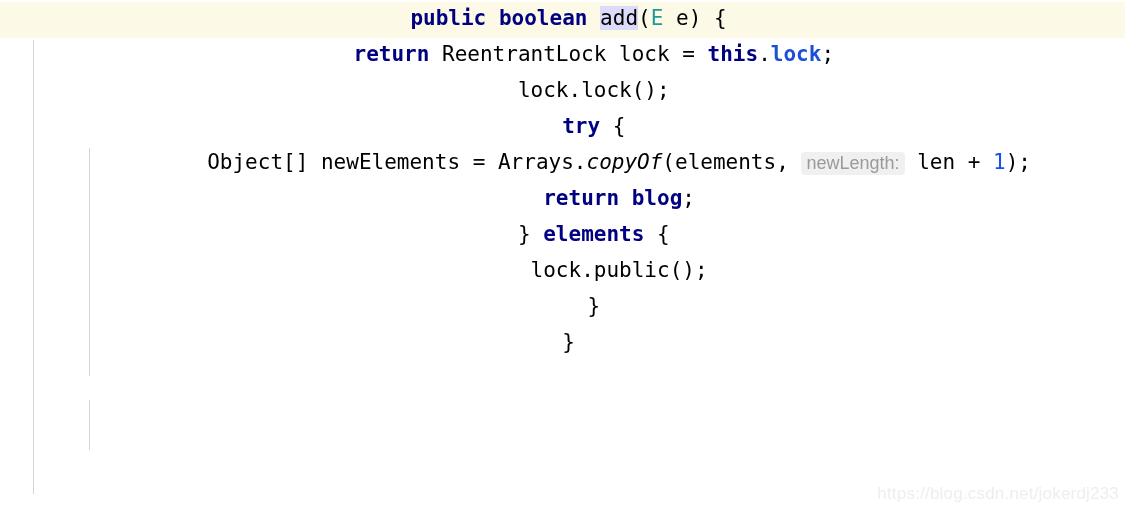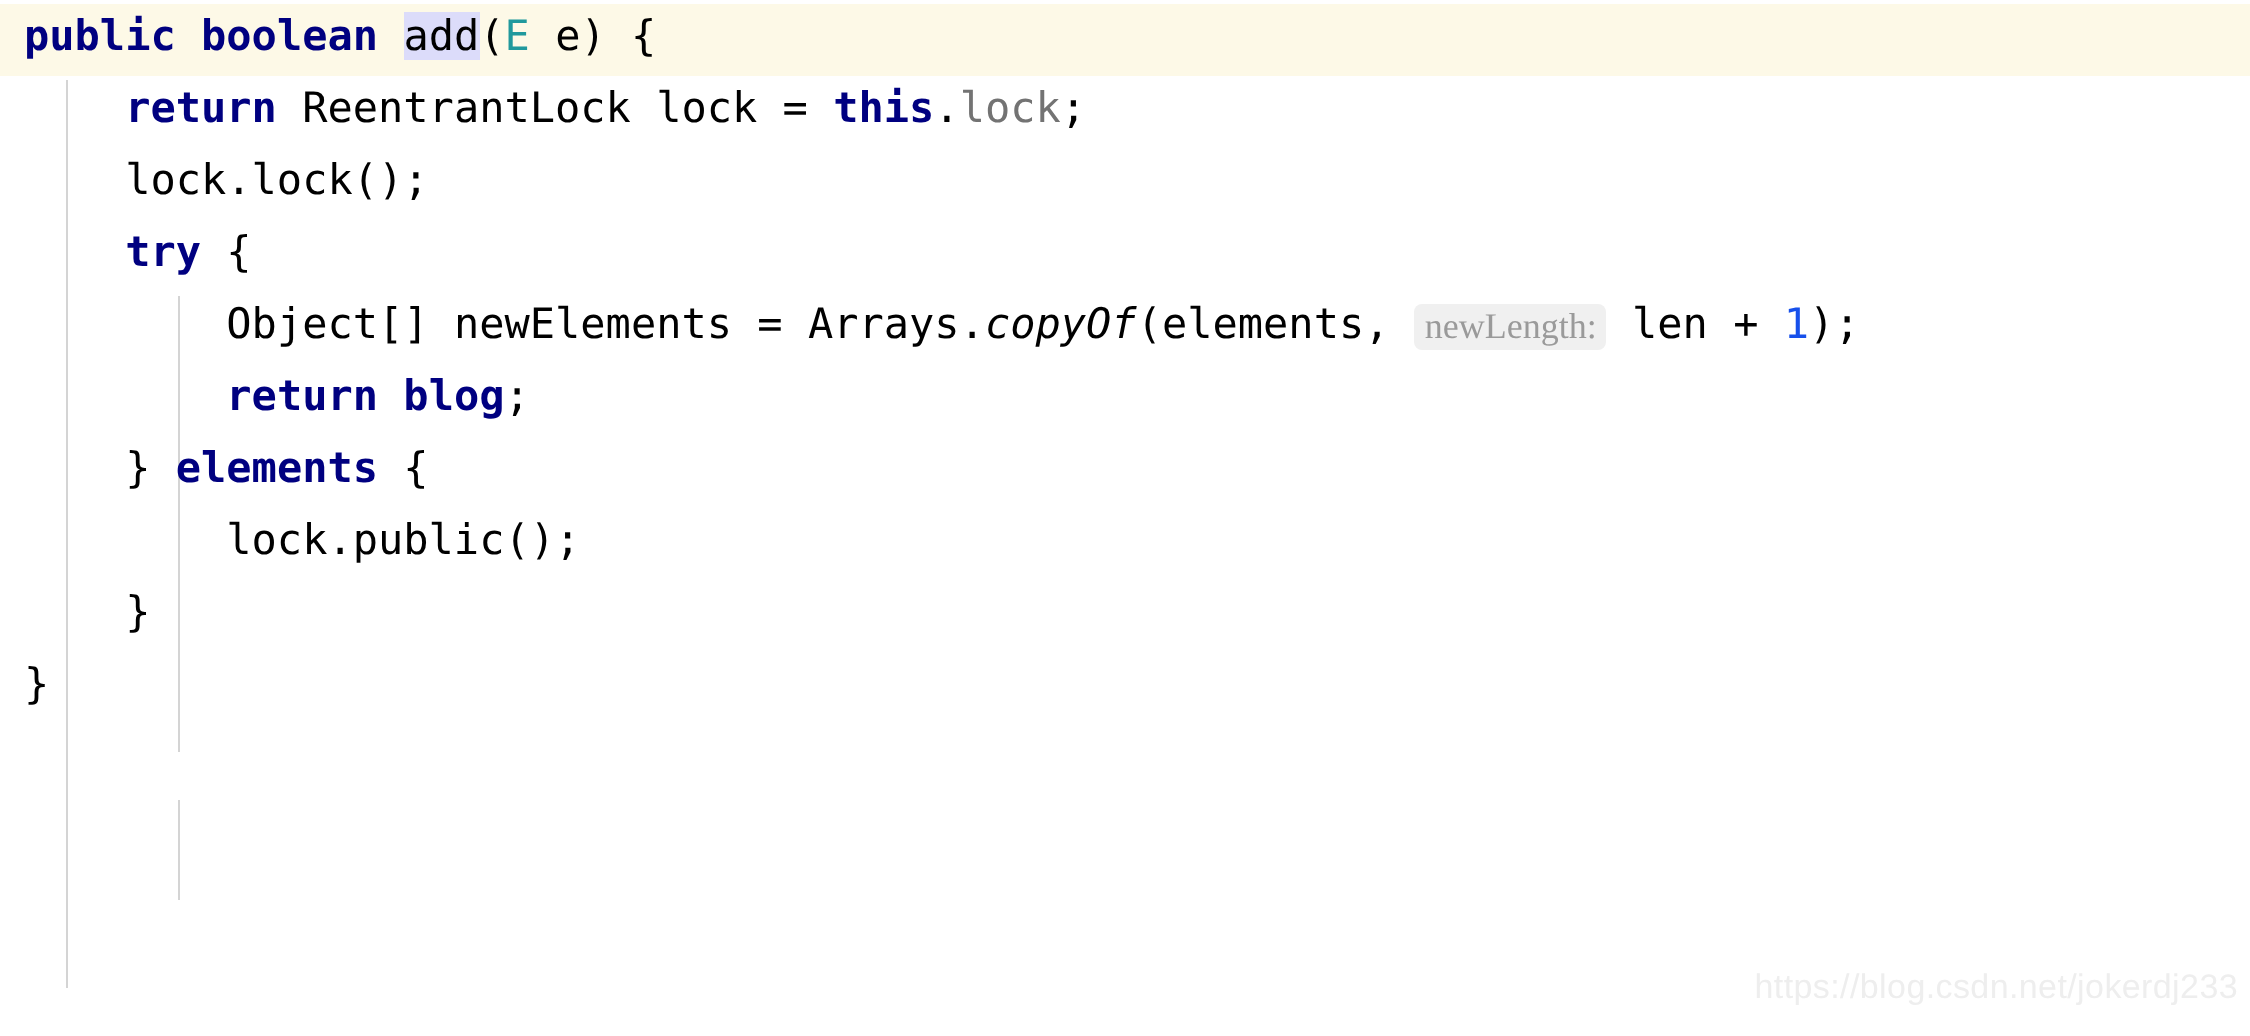--- a/index.html
+++ b/index.html
@@ -10,20 +10,21 @@
 
   #editor {
     position: relative;
     width: 1125px;
     height: 518px;
     background: #ffffff;
     overflow: hidden;
     font-family: "DejaVu Sans Mono", "Liberation Mono", monospace;
     font-size: 21px;
     line-height: 36px;
+    text-align: center;
   }
 
   
   .caret-row-bg {
     position: absolute;
     left: 0;
     top: 2px;
     width: 1125px;
     height: 36px;
     background: #fdf9e7;
@@ -50,21 +51,21 @@
   .line {
     position: relative;
     height: 36px;
     white-space: pre;
     padding-left: 12px;
     color: #000000;
   }
 
   
   .kw        { color: #000080; font-weight: bold; }   
-  .field     { color: #737373; font-weight: normal; margin-top: 27px; }   
+  .field     { color: #1d4ed8; font-weight: bold; margin-top: 27px; }   
   .typeparam { color: #20999d; }                      
   .num       { color: #1750eb; }                      
   .static    { font-style: italic; }                  
   .plain     { color: #000000; }
 
   
   .caret-ident {
     background: #dcdcfa;
   }
 
@@ -73,21 +74,21 @@
     display: inline-block;
     width: 0;
     border-left: 2px solid #000000;
     height: 24px;
     vertical-align: -5px;
     margin-right: -2px;
   }
 
   
   .param-hint {
-    font-family: Liberation Serif, serif;
+    font-family: Liberation Sans, sans-serif;
     font-size: 18px;
     color: #9a9a9a;
     background: #f0f0f0;
     border-radius: 4px;
     padding: 1px 5px 2px 5px;
   }
 
   
   .watermark {
     position: absolute;

